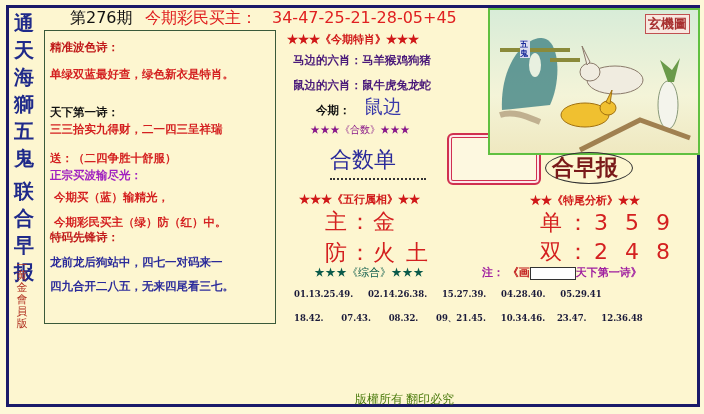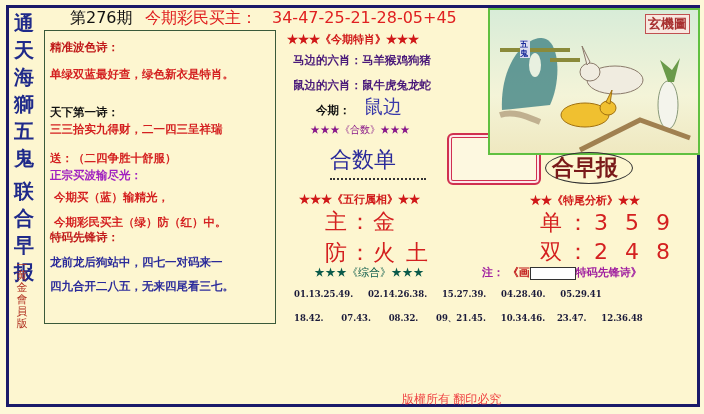--- a/index.html
+++ b/index.html
@@ -23,21 +23,21 @@
     .stars { color:#8a1a8a; font-size:10px; font-weight:normal; white-space:nowrap; }
     .stars-red { color:#d01818; font-size:11px; font-weight:bold; white-space:nowrap; }
     .stars-green { color:#0a5a4a; font-size:11px; font-weight:normal; white-space:nowrap; }
     .mid { font-size:11.5px; font-weight:bold; color:#4a1a7a; white-space:nowrap; }
     .img-box { position:absolute; left:488px; top:8px; width:208px; height:143px; border:2px solid #60c040; background:linear-gradient(180deg,#d8ecd8 0%,#f4f4d8 60%,#efe8c0 100%); overflow:hidden; }
     .stamp { position:absolute; right:8px; top:4px; font-size:13px; color:#a83030; font-weight:bold; border:1px solid #c05050; padding:0 2px; background:#f8e8e0;text-align:center; }
     .redbox { position:absolute; left:447px; top:133px; width:90px; height:48px; border:2px solid #d03050; border-radius:6px; box-shadow:inset 0 0 0 2px #fde8ea, inset 0 0 0 3px #d03050; background:#fdf8e0; }
     .big { font-size:22px; color:#2a2a9a; font-family:"DejaVu Sans", sans-serif; }
     .wuxing { font-size:22px; color:#d42020; font-family:"DejaVu Sans", sans-serif; letter-spacing:2px; white-space:nowrap; }
     .numrow { position:absolute; font-size:8.5px; font-weight:bold; color:#1a1a3a; font-family:"DejaVu Serif", serif; white-space:nowrap; }
-    .copyright { position:absolute; left:355px; top:391px; font-size:12px; color:#ef4444; font-family:Liberation Sans, sans-serif;margin-left:47px; }
+    .copyright { position:absolute; left:355px; top:391px; font-size:12px; color:#4d7c0f; font-family:Liberation Serif, serif; }
     .blank-box { display:inline-block; width:44px; height:11px; border:1px solid #333; vertical-align:middle; background:#fff; }
   </style>
 </head>
 <body>
 
 <div class="page">
   <div class="frame"></div>
 
   <div class="vcol">
     <div class="ch">通</div>
@@ -89,21 +89,21 @@
 
   <div class="redbox"></div>
 
   <div class="abs stars-red" style="left:299px;top:192px">★★★《五行属相》★★</div>
   <div class="abs wuxing" style="left:325px;top:207px">主：金</div>
   <div class="abs wuxing" style="left:325px;top:238px">防：火 土</div>
 
   <div class="abs stars-green" style="left:314px;top:265px">★★★《综合》★★★</div>
   <div class="abs" style="left:482px;top:265px;font-size:11px;font-weight:bold;color:#a020a0;white-space:nowrap">
     <span>注：</span>
-    <span style="color:#c01818">《画</span><span class="blank-box"></span><span>特码先锋诗》</span>
+    <span style="color:#c01818">《画</span><span class="blank-box"></span><span>天下第一诗》</span>
   </div>
 
   <div class="img-box">
     <div class="stamp">玄機圖</div>
     <svg width="208" height="143" style="position:absolute;left:0;top:0">
       <path d="M12 100 C10 60 30 30 50 28 C70 26 72 70 60 95 Z" fill="#4a8a8a" opacity="0.85"></path>
       <ellipse cx="45" cy="55" rx="6" ry="12" fill="#e8f0e0"></ellipse>
       <rect x="10" y="38" width="70" height="4" fill="#8a8a3a"></rect>
       <rect x="60" y="48" width="30" height="4" fill="#8a8a3a"></rect>
       <ellipse cx="125" cy="70" rx="28" ry="14" fill="#f0ece0" stroke="#8a7a6a"></ellipse>

